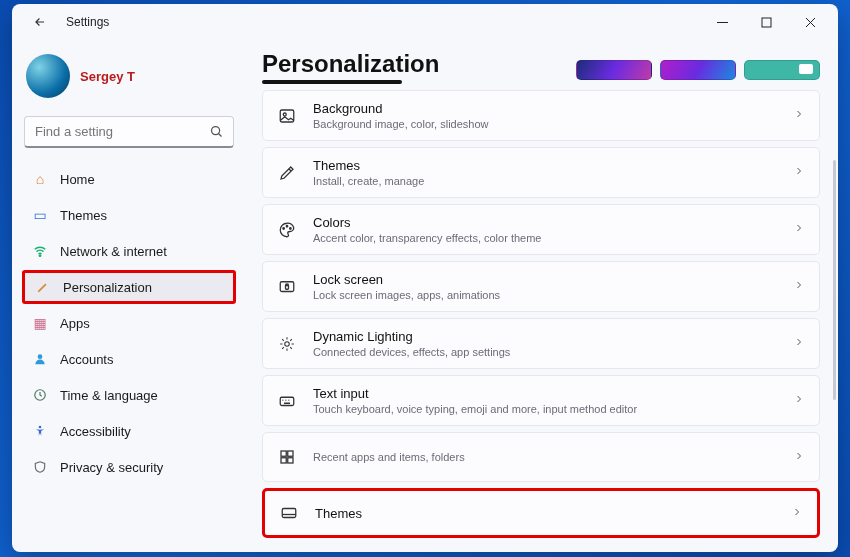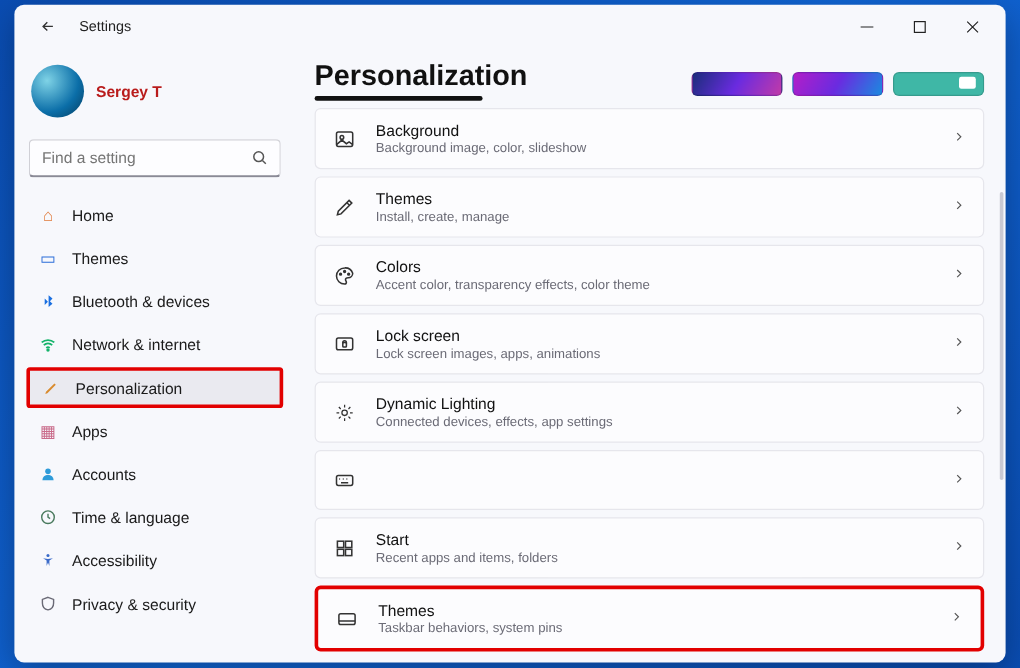--- a/index.html
+++ b/index.html
@@ -130,28 +130,20 @@
       <nav class="nav">
         <div class="nav-item">
           <span class="ic" style="color:#e07a3a">⌂</span>
           <span>Home</span>
         </div>
         <div class="nav-item">
           <span class="ic" style="color:#2e6fd9">▭</span>
           <span>Themes</span>
         </div>
         <div class="nav-item">
-          <span class="ic" style="color:#1a6fe0">
-            <svg width="13" height="13" viewBox="0 0 24 24" fill="#1a6fe0">
-                <path d="M12 2l6 5-4 4 4 4-6 5V2zM6 7l5 5-5 5"></path>
-              </svg>
-          </span>
-          <span>Bluetooth &amp; devices</span>
-        </div>
-        <div class="nav-item">
           <span class="ic" style="color:#15b36a">
             <svg width="14" height="14" viewBox="0 0 24 24" fill="none" stroke="#15b36a" stroke-width="2.5">
                 <path d="M3 9a14 14 0 0118 0M6 13a9 9 0 0112 0M9.5 17a4 4 0 015 0"></path>
                 <circle cx="12" cy="20" r="1.2" fill="#15b36a"></circle>
               </svg>
           </span>
           <span>Network &amp; internet</span>
         </div>
         <div class="nav-item selected hl-red">
           <span class="ic" style="color:#d98b2e">
@@ -302,54 +294,54 @@
         </div>
 
         <div class="card">
           <span class="ic">
             <svg width="18" height="18" viewBox="0 0 24 24" fill="none" stroke="#333" stroke-width="1.7">
                 <rect x="3" y="7" width="18" height="11" rx="2"></rect>
                 <path d="M6 11h1M10 11h1M14 11h1M18 11h0M8 15h8"></path>
               </svg>
           </span>
           <div class="card-body">
+            <span class="card-title">Text input</span>
+            <span class="card-sub">Touch keyboard, voice typing, emoji and more, input method editor</span>
           </div>
           <span class="chev"><svg width="12" height="12" viewBox="0 0 24 24" fill="none" stroke="#555" stroke-width="2">
                 <path d="M9 6l6 6-6 6"></path>
               </svg></span>
         </div>
 
         <div class="card">
           <span class="ic">
             <svg width="18" height="18" viewBox="0 0 24 24" fill="none" stroke="#333" stroke-width="1.7">
                 <rect x="4" y="4" width="7" height="7"></rect>
                 <rect x="13" y="4" width="7" height="7"></rect>
                 <rect x="4" y="13" width="7" height="7"></rect>
                 <rect x="13" y="13" width="7" height="7"></rect>
               </svg>
           </span>
           <div class="card-body">
-            <span class="card-title">Start</span>
             <span class="card-sub">Recent apps and items, folders</span>
           </div>
           <span class="chev"><svg width="12" height="12" viewBox="0 0 24 24" fill="none" stroke="#555" stroke-width="2">
                 <path d="M9 6l6 6-6 6"></path>
               </svg></span>
         </div>
 
         <div class="card hl">
           <span class="ic">
             <svg width="18" height="18" viewBox="0 0 24 24" fill="none" stroke="#333" stroke-width="1.7">
                 <rect x="3" y="6" width="18" height="12" rx="2"></rect>
                 <path d="M3 14h18"></path>
               </svg>
           </span>
           <div class="card-body">
             <span class="card-title">Themes</span>
-            <span class="card-sub">Taskbar behaviors, system pins</span>
           </div>
           <span class="chev"><svg width="12" height="12" viewBox="0 0 24 24" fill="none" stroke="#555" stroke-width="2">
                 <path d="M9 6l6 6-6 6"></path>
               </svg></span>
         </div>
 
       </div>
       <div class="scrollbar-fake"></div>
     </main>
   </div>

